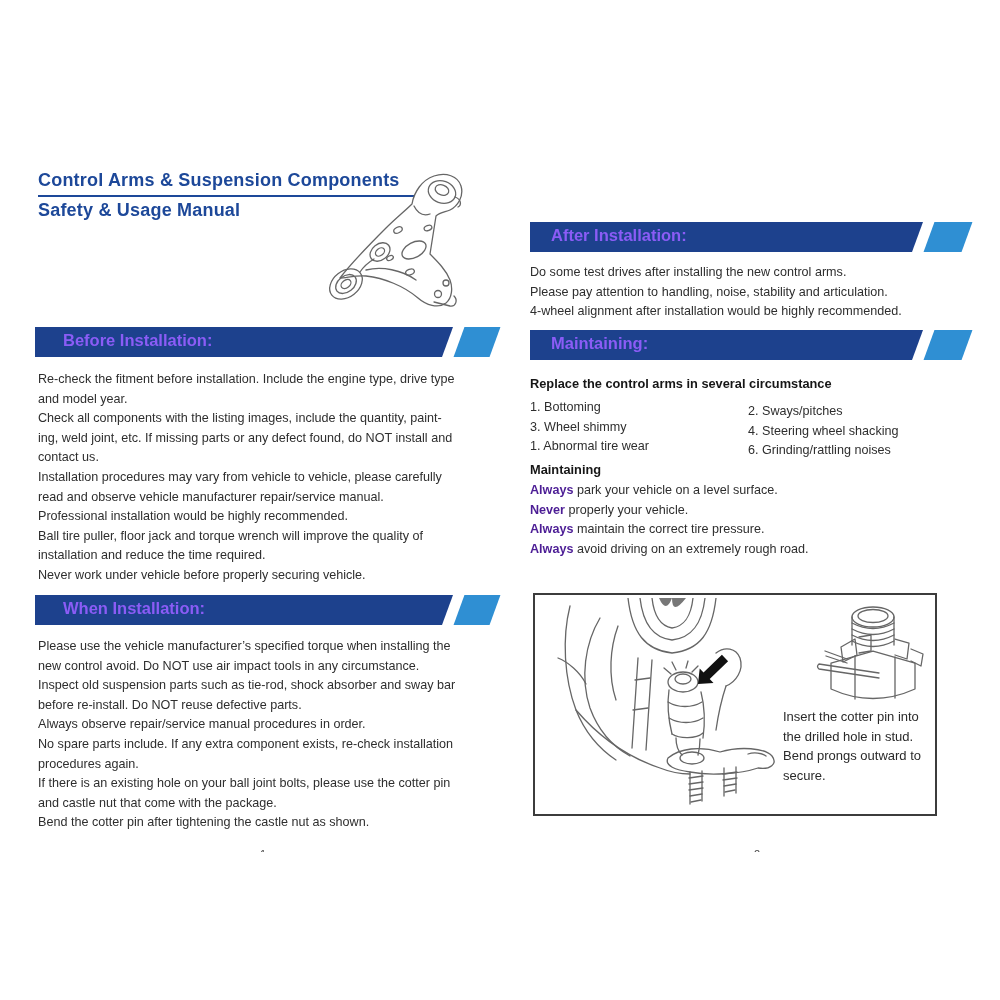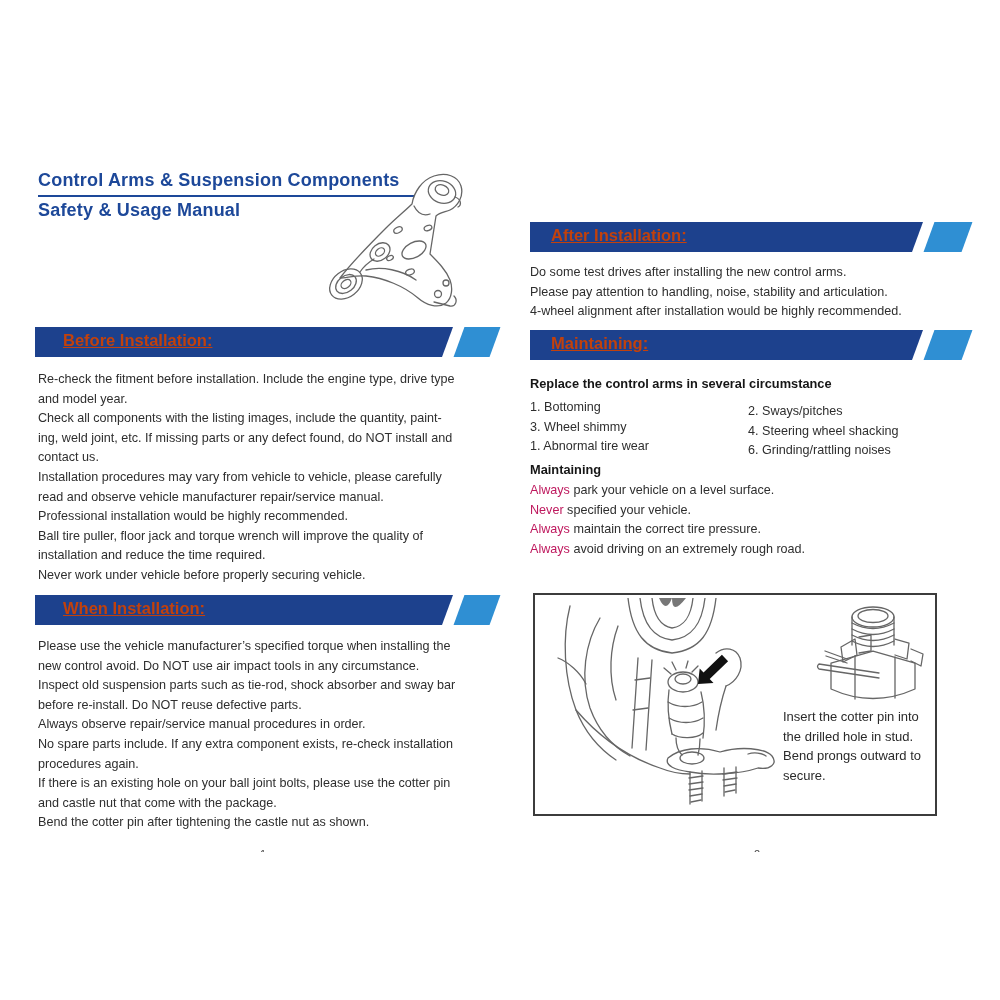--- a/index.html
+++ b/index.html
@@ -6,25 +6,25 @@
   .page {
     position:relative; width:1000px; height:852px; background:#ffffff;
     font-family:"Liberation Sans","DejaVu Sans",sans-serif; color:#2d2d2d;
     overflow:hidden;
   }
   .title { position:absolute; font-size:18px; font-weight:bold; color:#1d4899; letter-spacing:.2px; white-space:nowrap; }
   .title-underline { position:absolute; height:2px; background:#1d4899; }
   .band { position:absolute; height:30px; }
   .band .navy { position:absolute; top:0; left:0; height:30px; background:#1d418d; clip-path:polygon(0 0,100% 0,calc(100% - 11px) 100%,0 100%); }
   .band .accent { position:absolute; top:0; height:30px; background:#2f8fd3; transform:skewX(-20deg); }
-  .band .label { position:absolute; top:4px; color:#c2410c; font-weight:bold; font-size:16.5px; white-space:nowrap;text-decoration:underline; }
+  .band .label { position:absolute; top:4px; color:#8b5cf6; font-weight:bold; font-size:16.5px; white-space:nowrap; }
   .textblock { position:absolute; font-size:12.6px; line-height:19.6px; white-space:nowrap; color:#2e2e2e; }
   .textblock .line { white-space:nowrap; }
   .bold-heading { position:absolute; font-size:12.8px; font-weight:bold; color:#161616; white-space:nowrap; }
-  .b { font-weight:normal; color:#be185d; }
+  .b { font-weight:bold; color:#4c1d95; }
   .figure-box { position:absolute; left:533px; top:593px; width:404px; height:223px; border:2px solid #3c3c3c; background:#ffffff; box-sizing:border-box; }
   .figure-caption { position:absolute; left:248px; top:112px; font-size:13px; line-height:19.5px; color:#2a2a2a; }
   .footer { position:absolute; top:848px; width:60px; text-align:center; font-size:11px; color:#4a4a4a; }
   svg { position:absolute; }
   .lineart { stroke:#666666; stroke-width:1.3; fill:none; stroke-linecap:round; stroke-linejoin:round; }
 </style>
 </head>
 <body>
 
 <div class="page">
@@ -125,21 +125,21 @@
   <div class="textblock" style="left:748px; top:402px;">
       <div class="line">2. Sways/pitches</div>
       <div class="line">4. Steering wheel shacking</div>
       <div class="line">6. Grinding/rattling noises</div>
     </div>
 
   <div class="bold-heading" style="left:530px; top:462px;">Maintaining</div>
 
   <div class="textblock" style="left:530px; top:481px;">
       <div class="line"><span class="b">Always</span><span> park your vehicle on a level surface.</span></div>
-      <div class="line"><span class="b">Never</span><span> specified your vehicle.</span></div>
+      <div class="line"><span class="b">Never</span><span> properly your vehicle.</span></div>
       <div class="line"><span class="b">Always</span><span> maintain the correct tire pressure.</span></div>
       <div class="line"><span class="b">Always</span><span> avoid driving on an extremely rough road.</span></div>
     </div>
 
   <div class="figure-box">
 
     <svg style="left:5px; top:3px;" width="245" height="214" viewBox="0 0 245 214">
       <g class="lineart" stroke-width="1.2">
         <path d="M88 0 C92 35 105 52 132 55 C160 52 172 35 176 0"></path>
         <path d="M100 0 C103 26 113 40 132 42 C152 40 162 26 165 0"></path>

